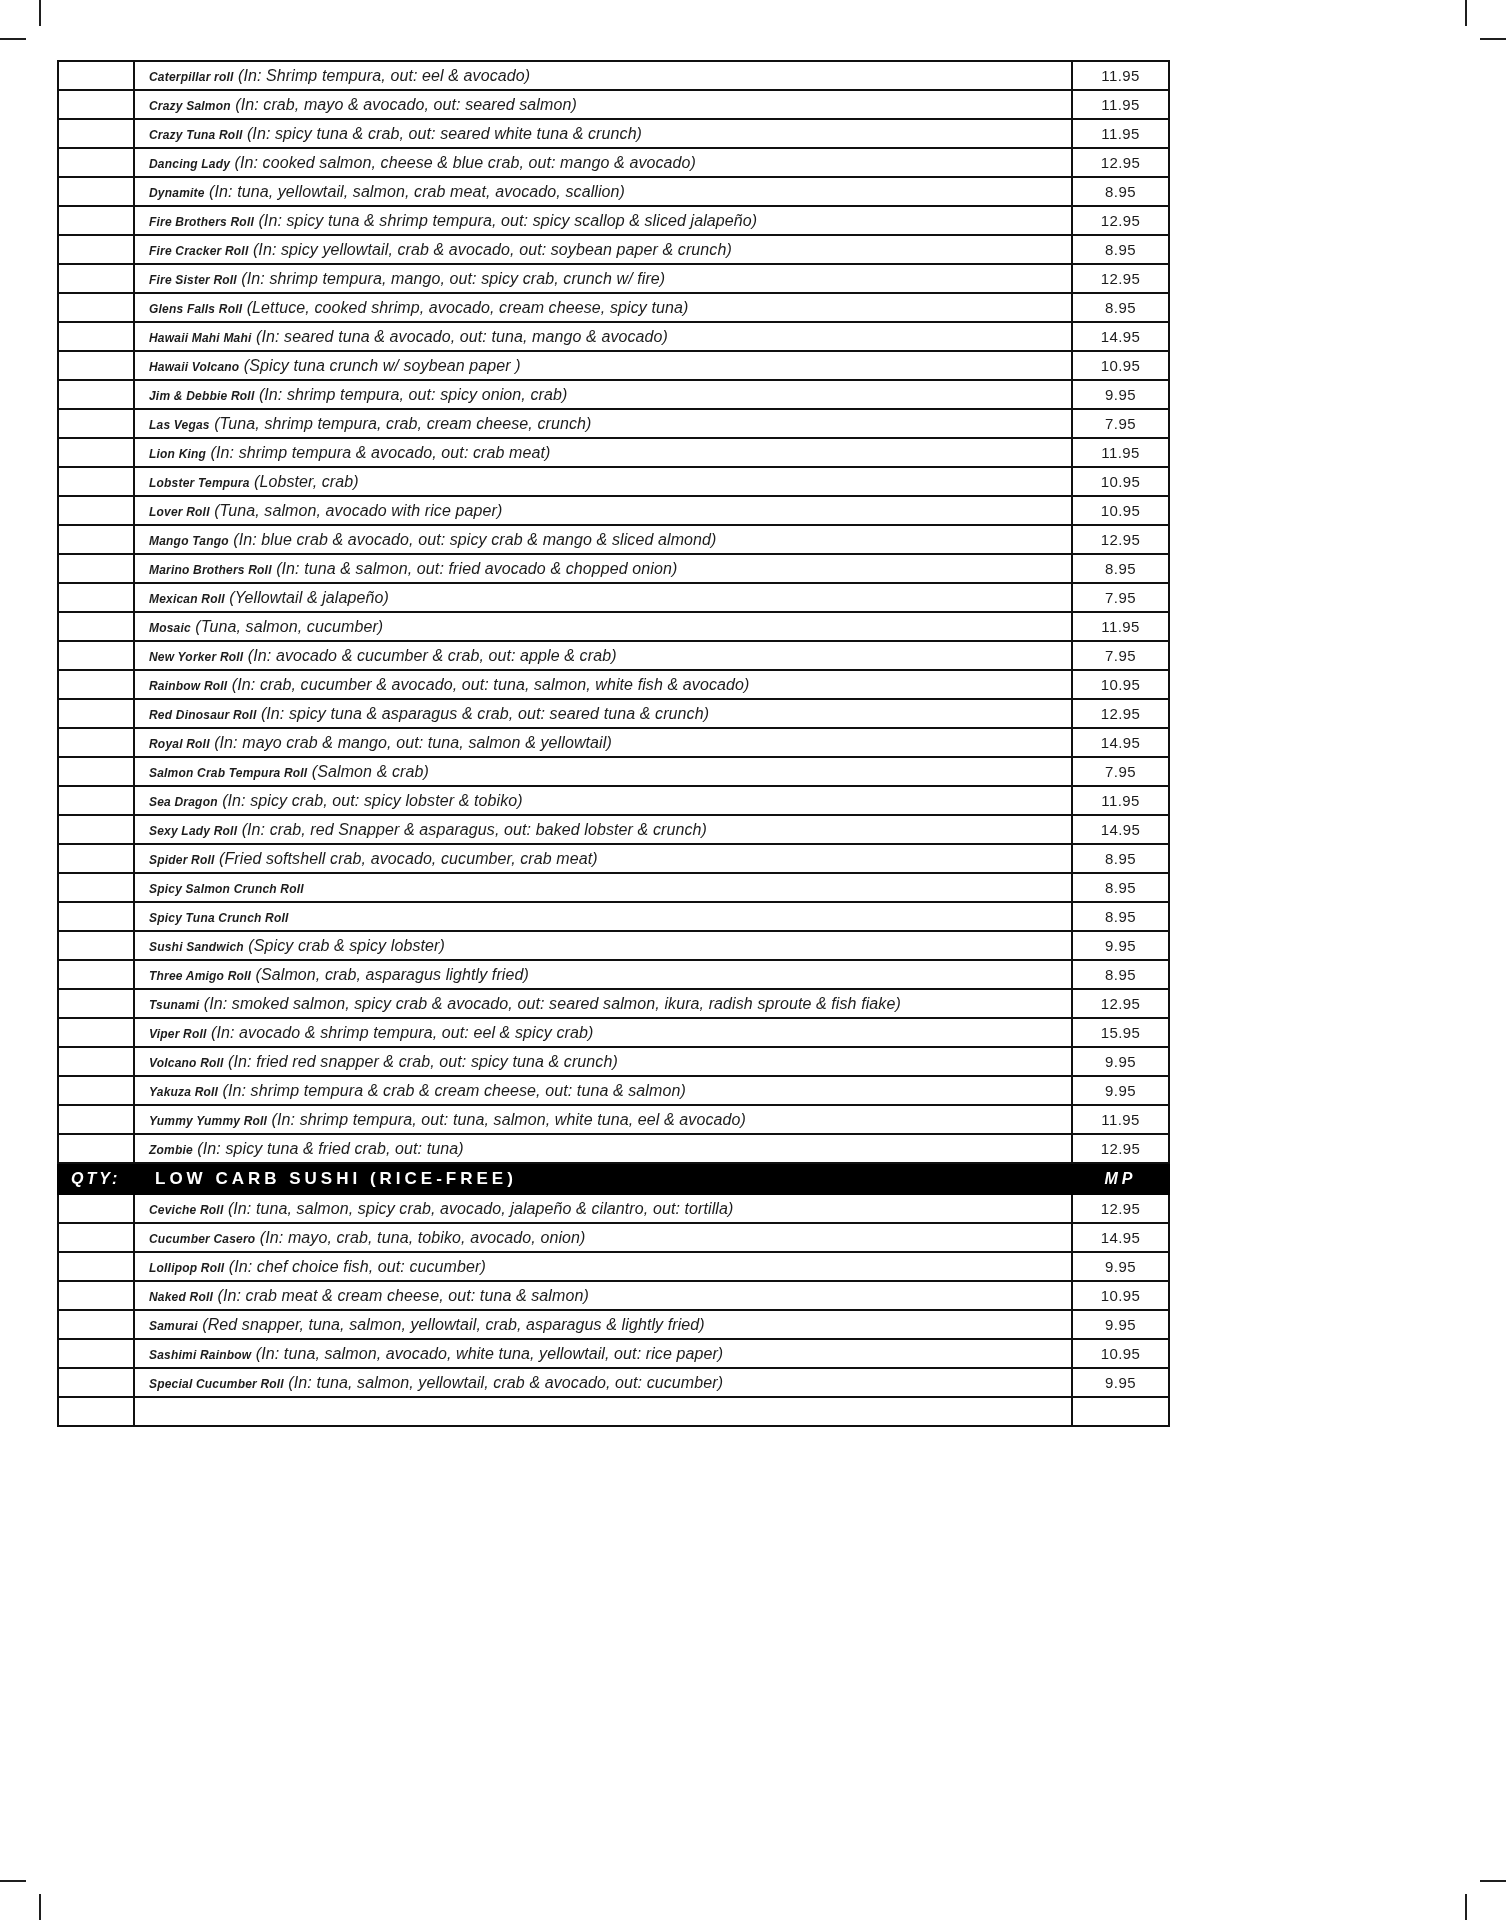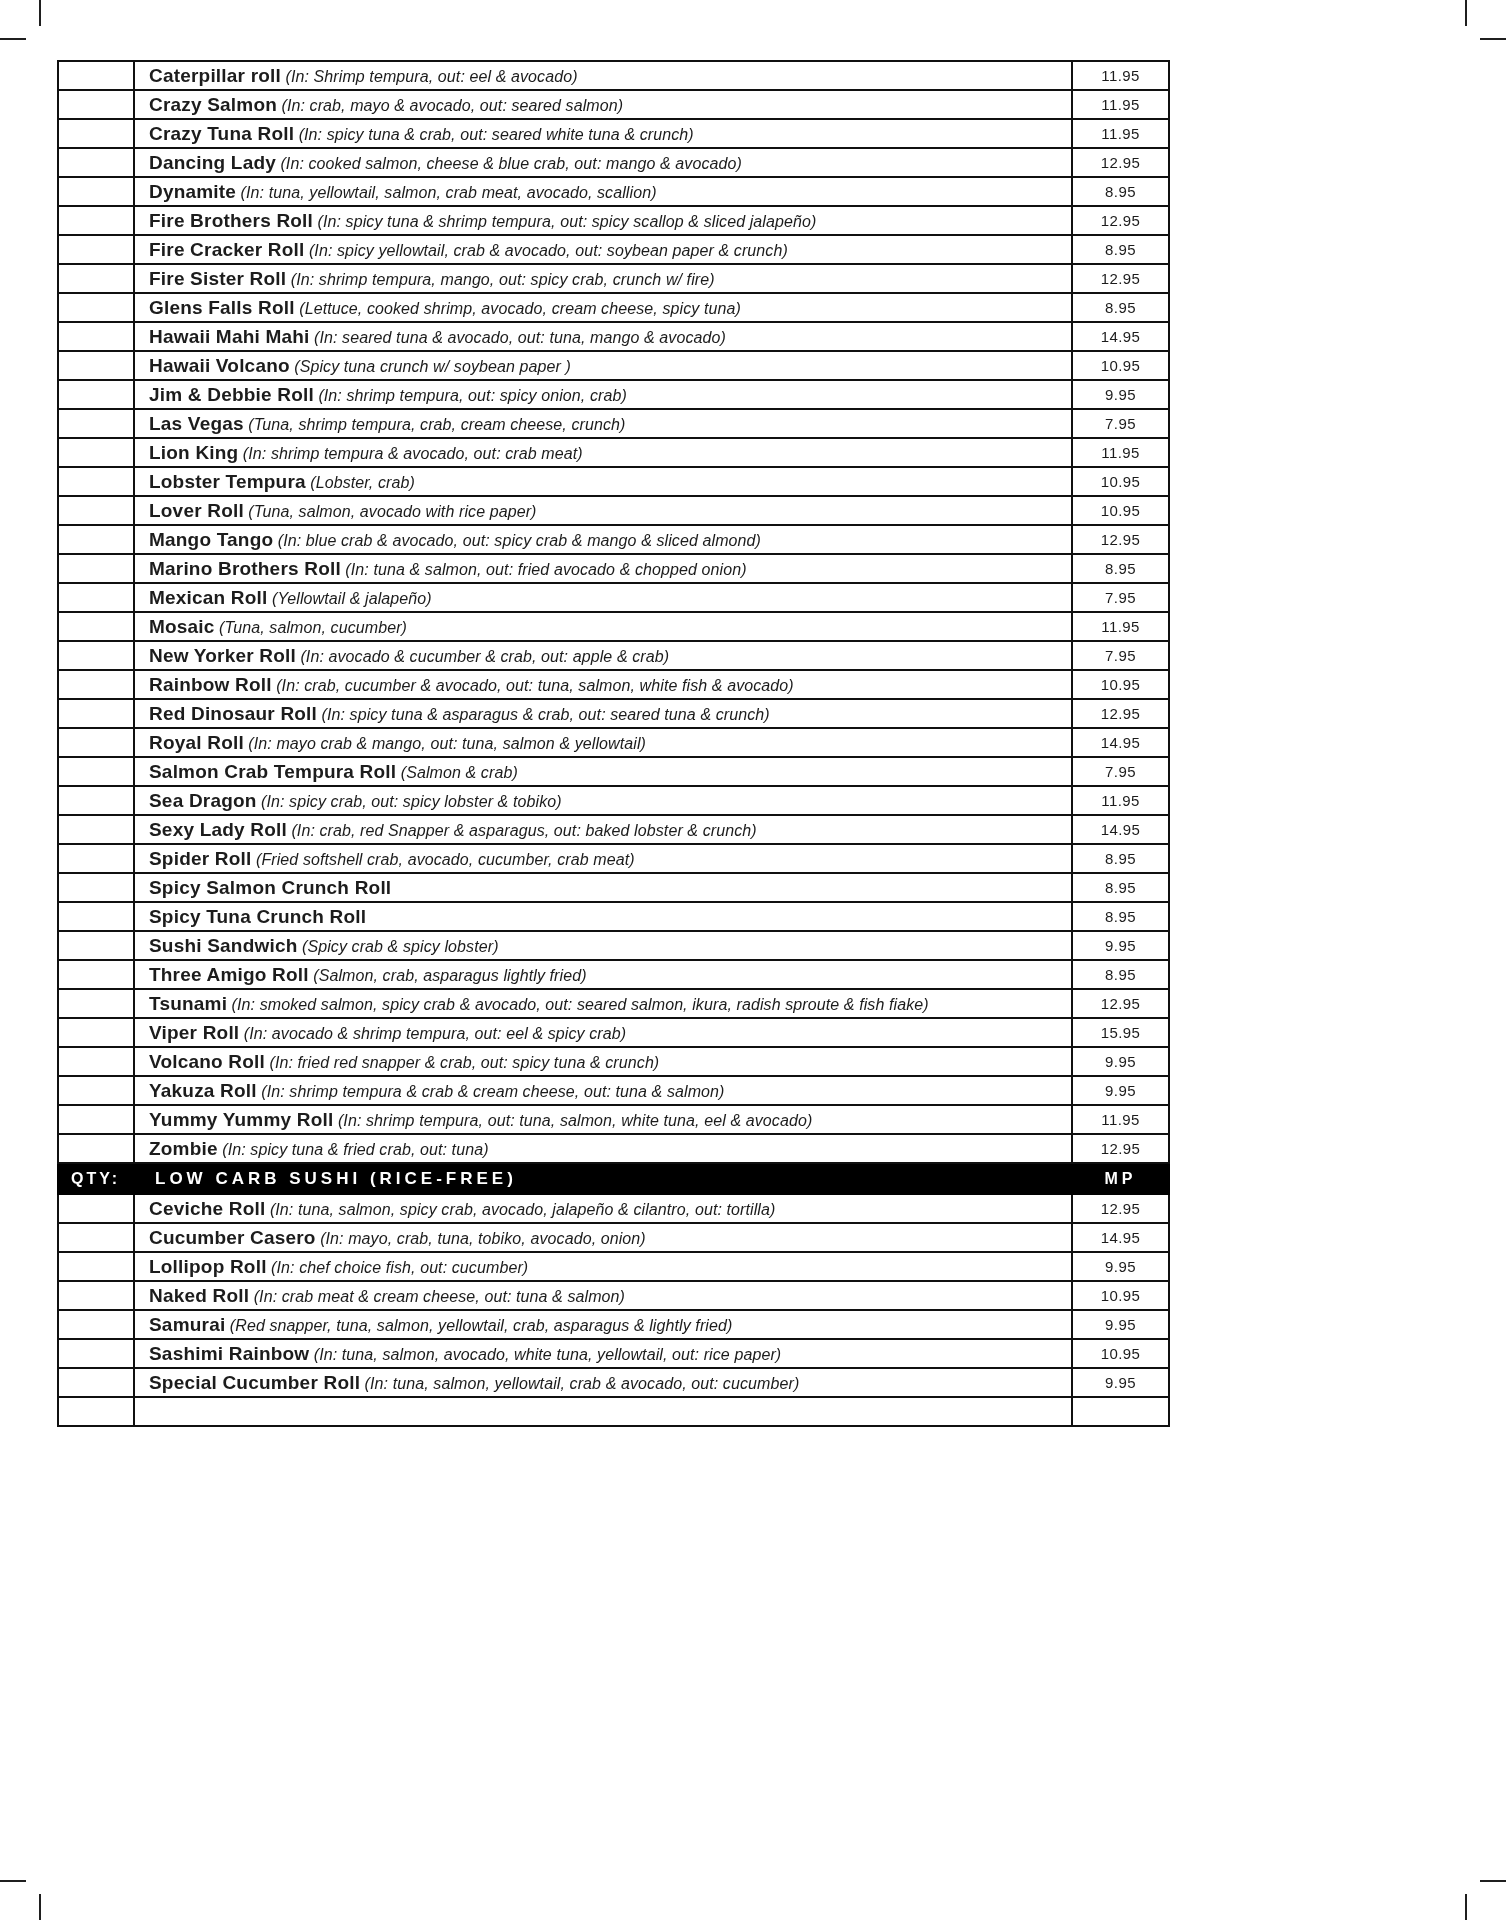--- a/index.html
+++ b/index.html
@@ -20,26 +20,27 @@
     border-collapse:collapse; table-layout:fixed;
   }
   table.menu td {
     border:2px solid #101010; height:29px; vertical-align:middle;
     overflow:hidden;
   }
   td.qty   { width:76px; background:#ffffff; }
   td.desc  { padding-left:14px; font-size:16px; white-space:nowrap; }
   td.price { width:97px; text-align:center; font-size:15px; letter-spacing:0.4px; }
 
-  .nm  { font-weight:bold; font-size:19px; letter-spacing:0.2px; }
+  .nm  { font-weight:bold; font-size:12px; letter-spacing:0.2px;font-style:italic; }
   .ing { font-style:italic; font-size:16px; letter-spacing:0.1px; }
 
   tr.section-row td {
     background:#000000; color:#ffffff; font-weight:bold; height:31px;
     border-color:#000000;
+    font-style:italic;
   }
   tr.section-row td.qty   { padding-left:12px; letter-spacing:3px; font-size:16px; }
   tr.section-row td.desc  { padding-left:20px; letter-spacing:4px; font-size:17px; font-style:normal; }
   tr.section-row td.price { letter-spacing:4px; font-size:16px;margin-top:12px; }
 </style>
 </head>
 <body>
 
 <div class="page">
 

